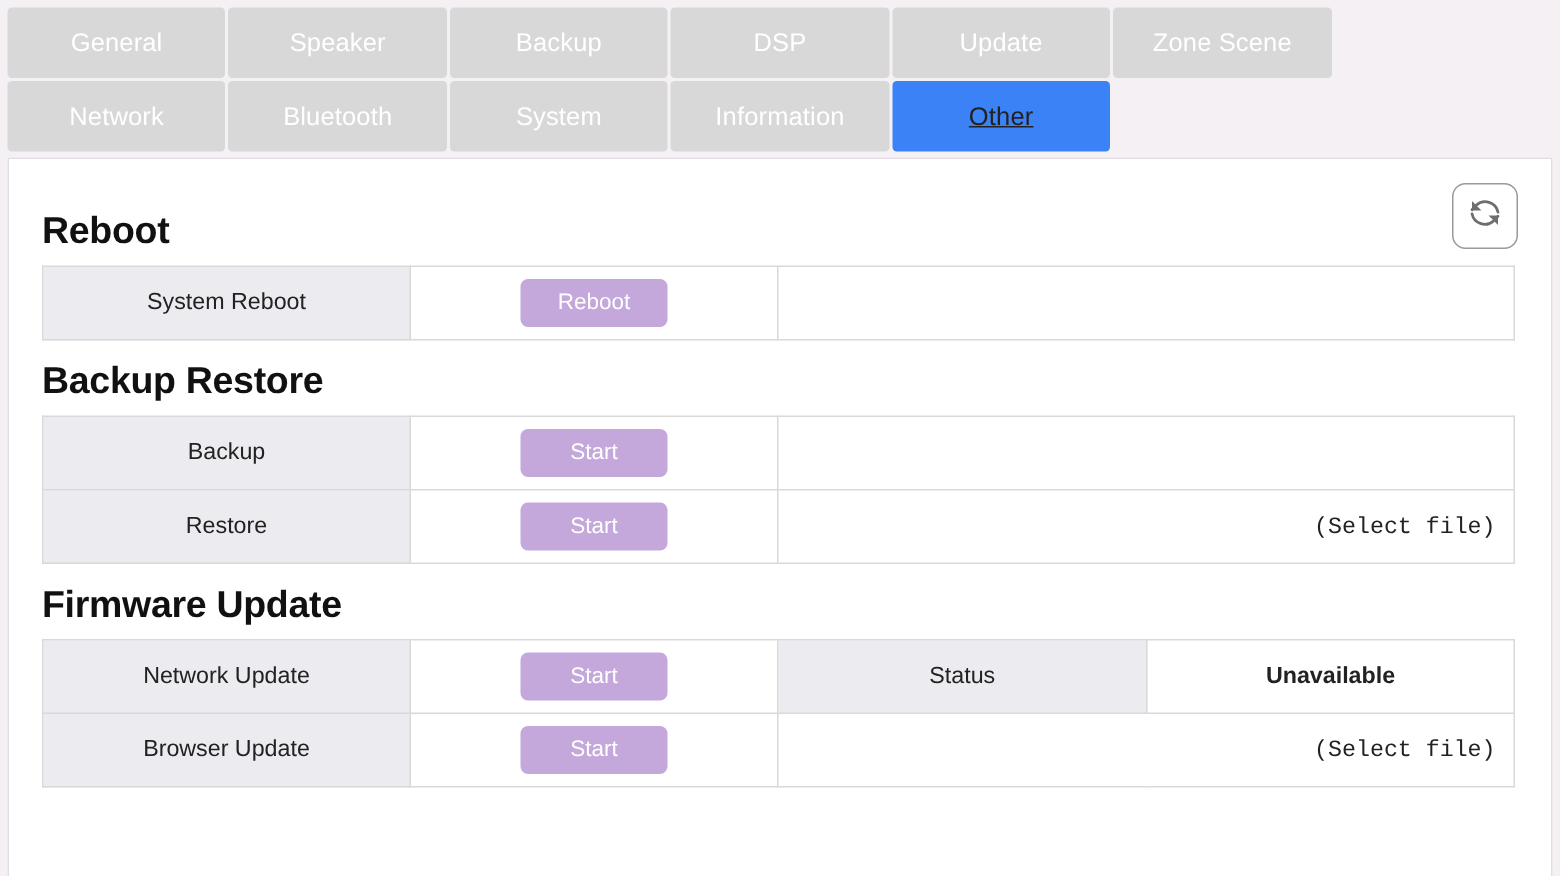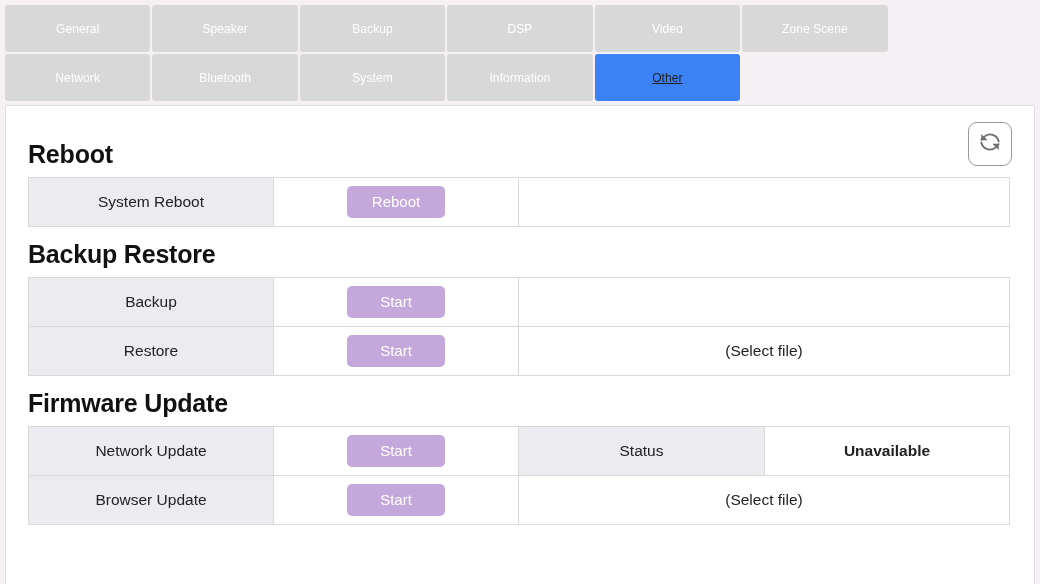--- a/index.html
+++ b/index.html
@@ -28,21 +28,21 @@
     grid-template-columns: repeat(7, 1fr);
     column-gap: 2px;
     row-gap: 2px;
   }
   .tab-row + .tab-row { margin-top: 2px; }
 
   .tab {
     height: 47px;
     background: #d8d8d8;
     color: #ffffff;
-    font-size: 12px;
+    font-size: 17px;
     display: flex;
     align-items: center;
     justify-content: center;
     border-radius: 3px;
     letter-spacing: 0.1px;
     user-select: none;
   }
 
   .tab.active {
     background: #3b82f6;
@@ -113,23 +113,24 @@
     margin-top: 17px;
   }
 
   td.action-cell {
     width: 245px;
     text-align: center;
     padding: 0;
   }
 
   td.wide-cell {
-    text-align: center;
+    text-align: right;
     padding-left: 18px;
     color: #222222;
+    font-family: Liberation Mono, monospace;
   }
 
   td.status-label-cell {
     width: 246px;
     background: #ebebf0;
     text-align: center;
   }
 
   td.status-value-cell {
     text-align: center;
@@ -154,21 +155,21 @@
 </head>
 <body>
 
 <div class="tab-bar">
 
   <div class="tab-row">
     <div class="tab">General</div>
     <div class="tab">Speaker</div>
     <div class="tab">Backup</div>
     <div class="tab">DSP</div>
-    <div class="tab">Video</div>
+    <div class="tab">Update</div>
     <div class="tab">Zone Scene</div>
   </div>
 
   <div class="tab-row">
     <div class="tab">Network</div>
     <div class="tab">Bluetooth</div>
     <div class="tab">System</div>
     <div class="tab">Information</div>
     <div class="tab active">Other</div>
     <div class="tab empty"></div>

